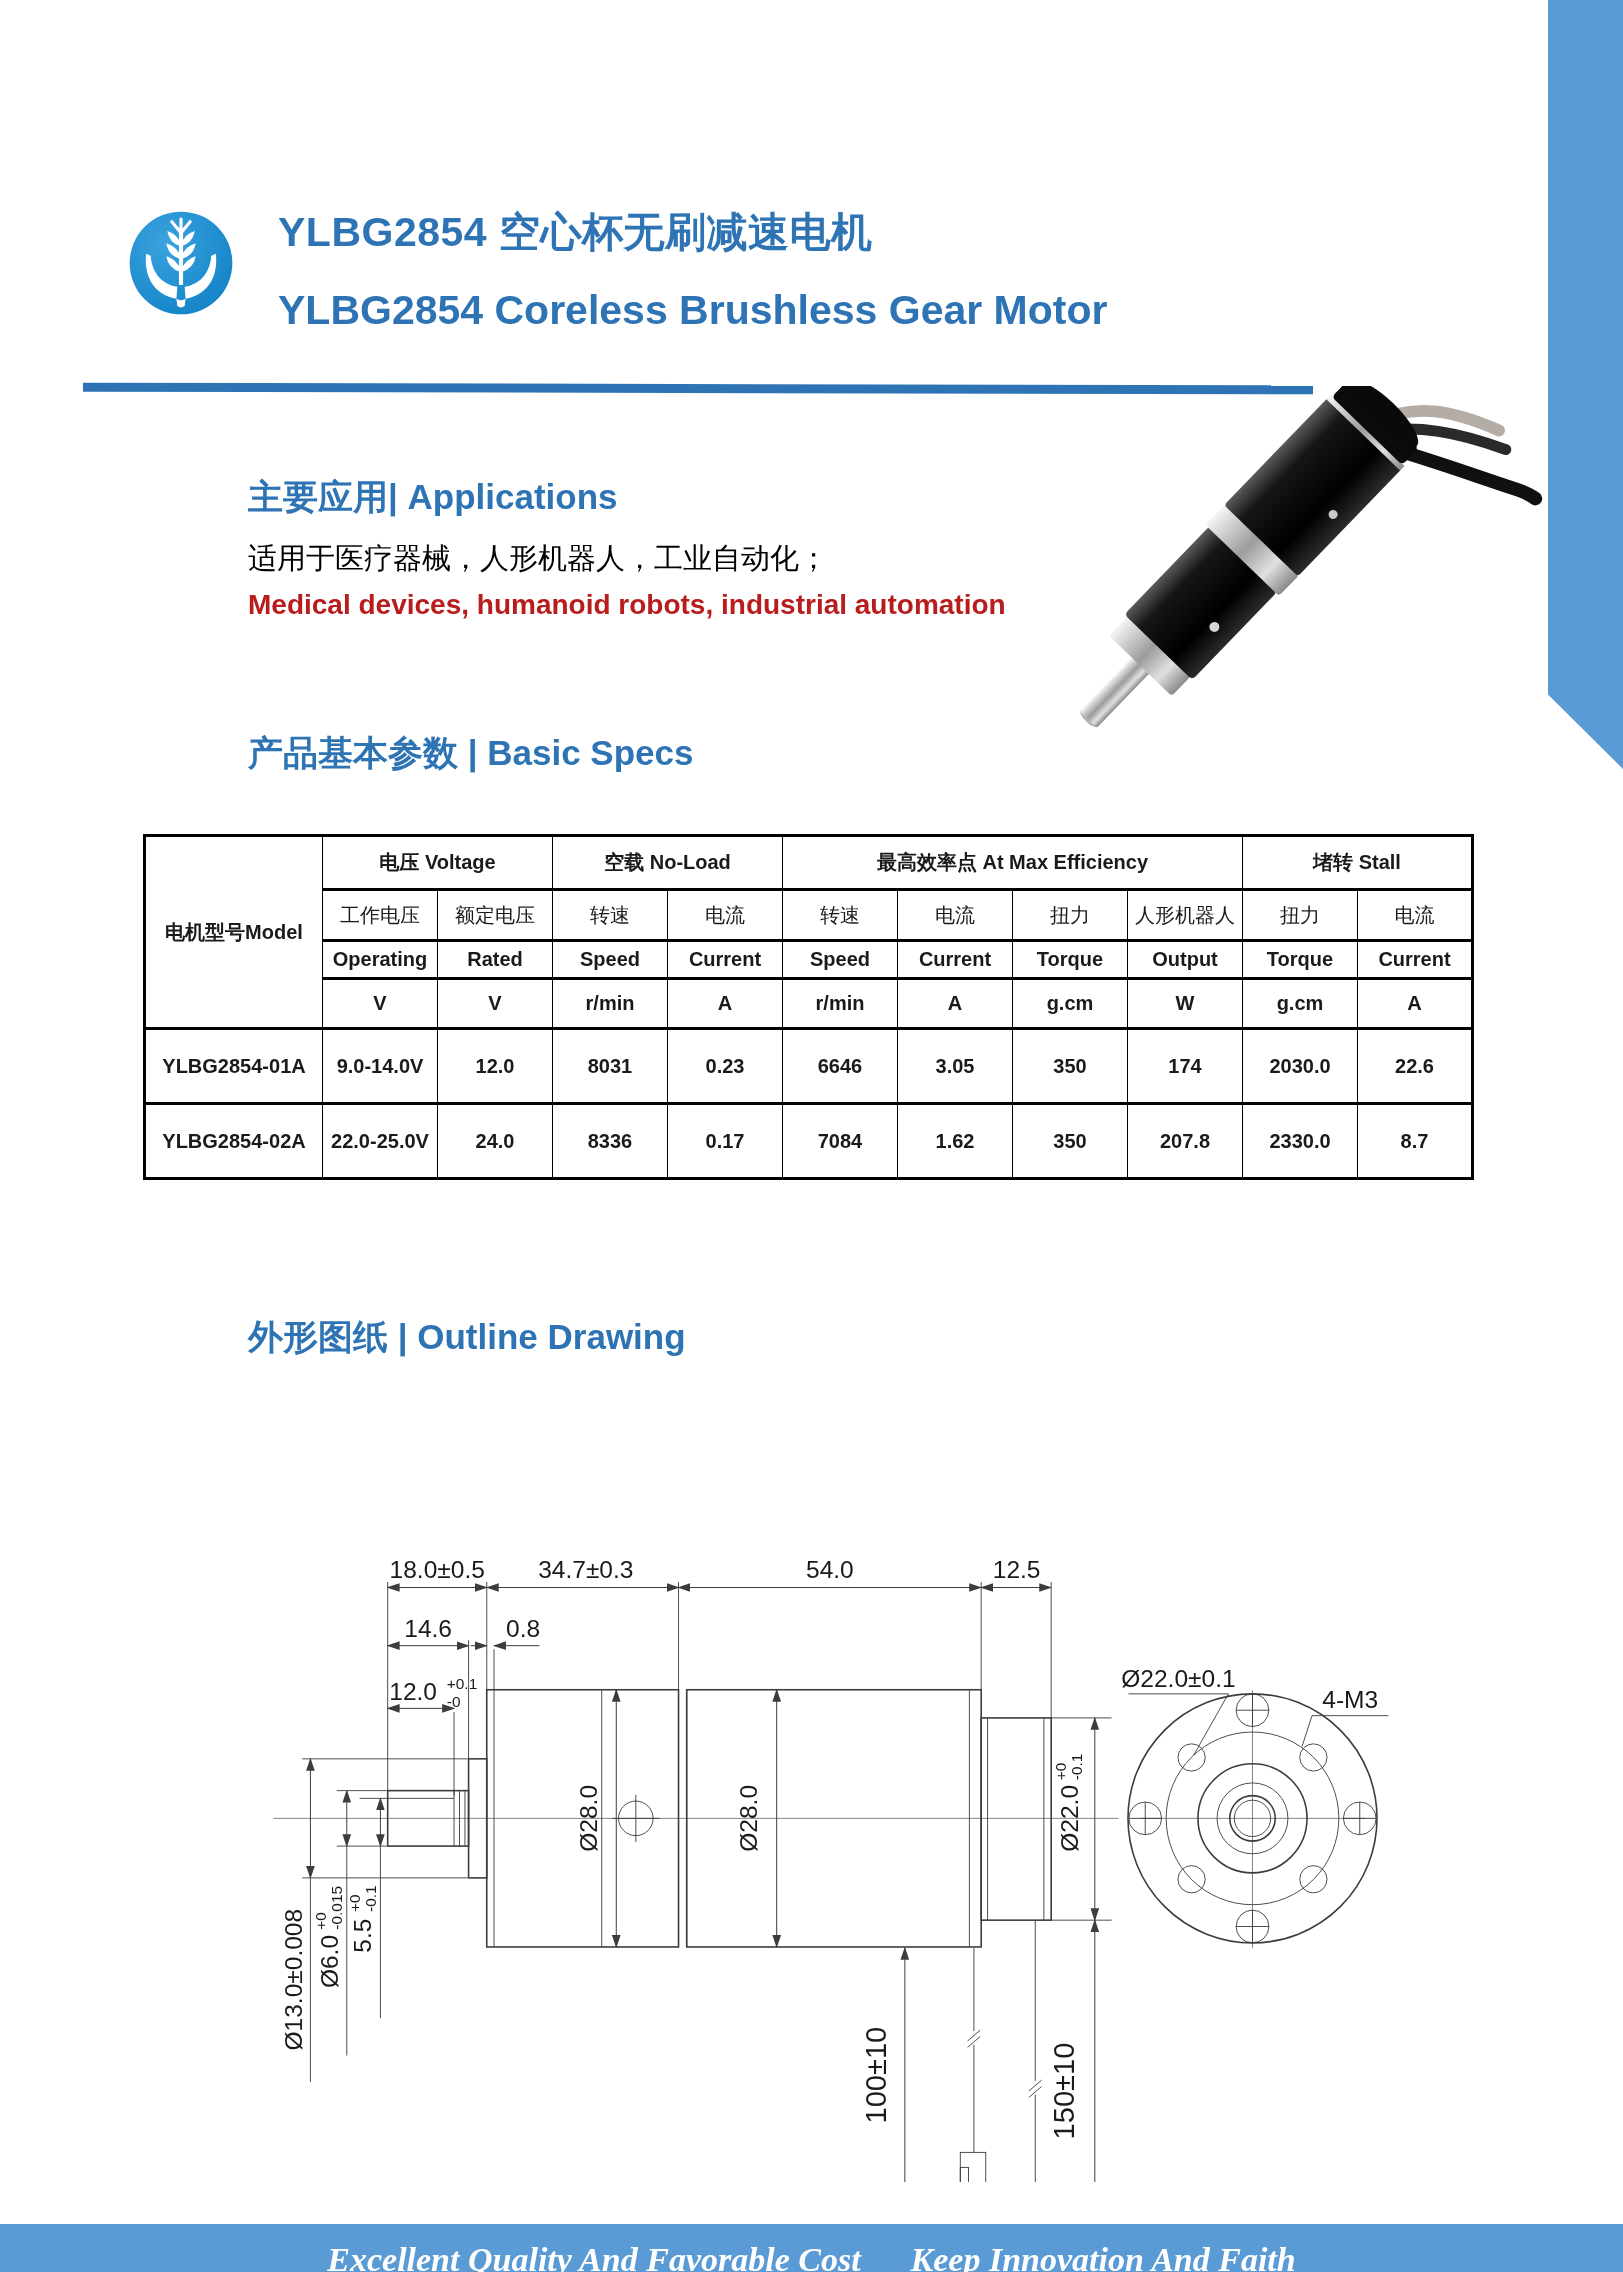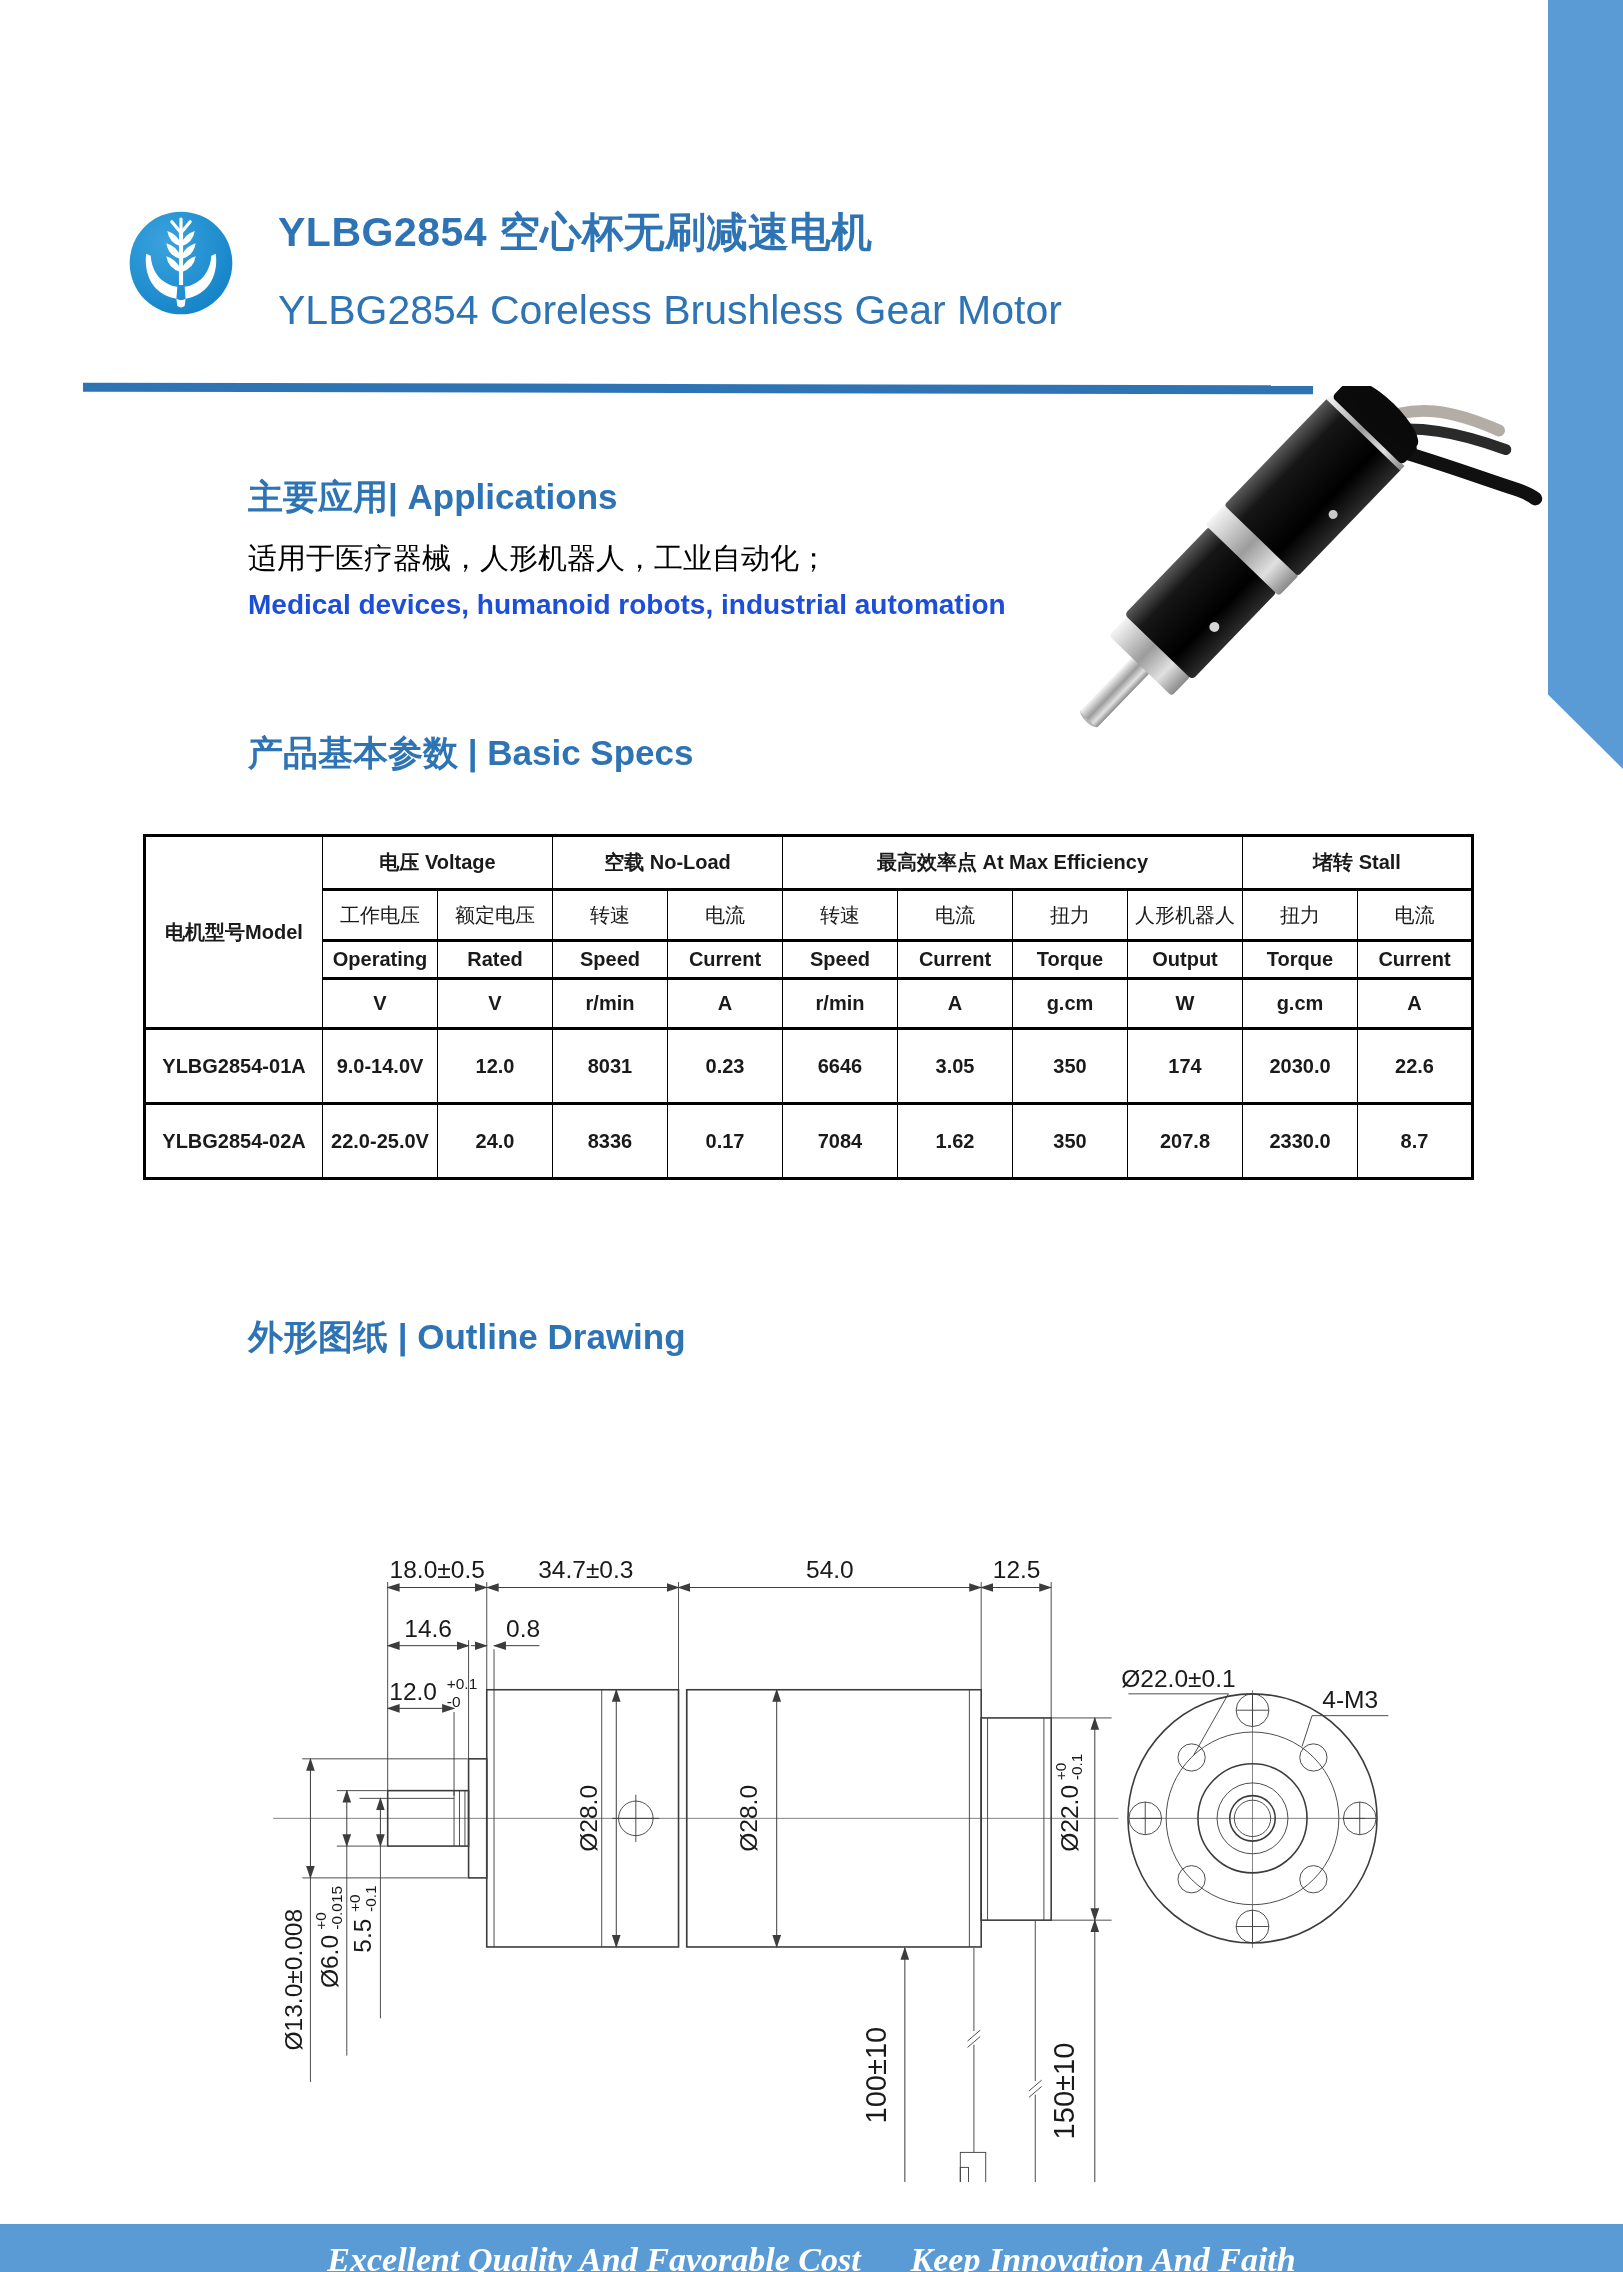--- a/index.html
+++ b/index.html
@@ -14,42 +14,42 @@
     background:#5b9bd5;
     clip-path:polygon(0 0, 100% 0, 100% 100%, 0 90.3%);
   }
   
   .logo { position:absolute; left:126px; top:208px; width:110px; height:110px; }
   .title-cn {
     position:absolute; left:278px; top:205px; font-size:41px; font-weight:bold;
     color:#2e74b5; letter-spacing:0.5px; white-space:nowrap;
   }
   .title-en {
-    position:absolute; left:278px; top:287px; font-size:41px; font-weight:normal;
+    position:absolute; left:278px; top:287px; font-size:41px; font-weight:bold;
     color:#2e74b5; white-space:nowrap;
   }
   .header-rule {
     position:absolute; left:83px; top:384px; width:1230px; height:9px;
     background:#2e74b5; transform:rotate(0.12deg);
   }
   
   .sec-h {
     position:absolute; left:248px; font-size:35px; font-weight:bold;
     color:#2e74b5; white-space:nowrap;
   }
   .h-apps    { top:474px; }
   .h-specs   { top:730px; }
   .h-outline { top:1314px; }
   .apps-cn {
     position:absolute; left:248px; top:539px; font-size:29px; color:#000;
     white-space:nowrap;
   }
   .apps-en {
     position:absolute; left:248px; top:589px; font-size:28px; font-weight:bold;
-    color:#1d4ed8; white-space:nowrap;
+    color:#b91c1c; white-space:nowrap;
   }
   
   .photo { position:absolute; left:1029px; top:386px; width:527px; height:395px; }
   
   .spec-table-wrap { position:absolute; left:143px; top:834px; }
   table.specs {
     border-collapse:collapse; table-layout:fixed; background:#fff;
     border:3.6px solid #000;
   }
   table.specs td {

